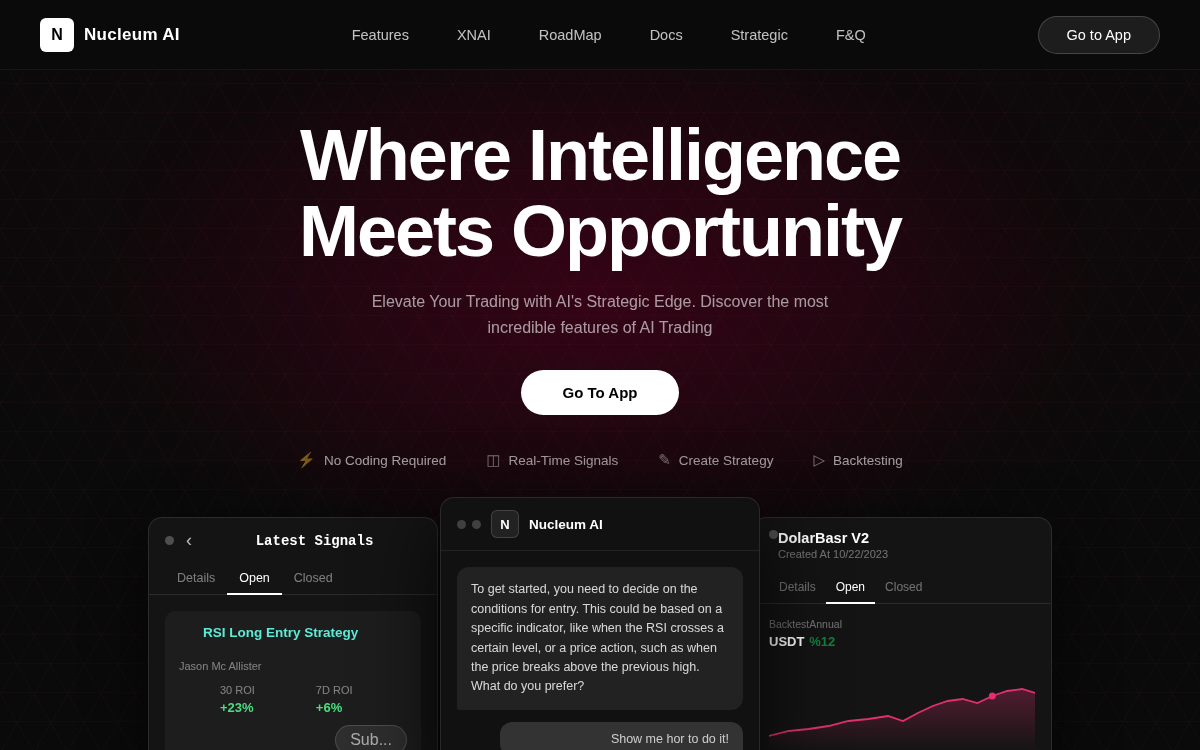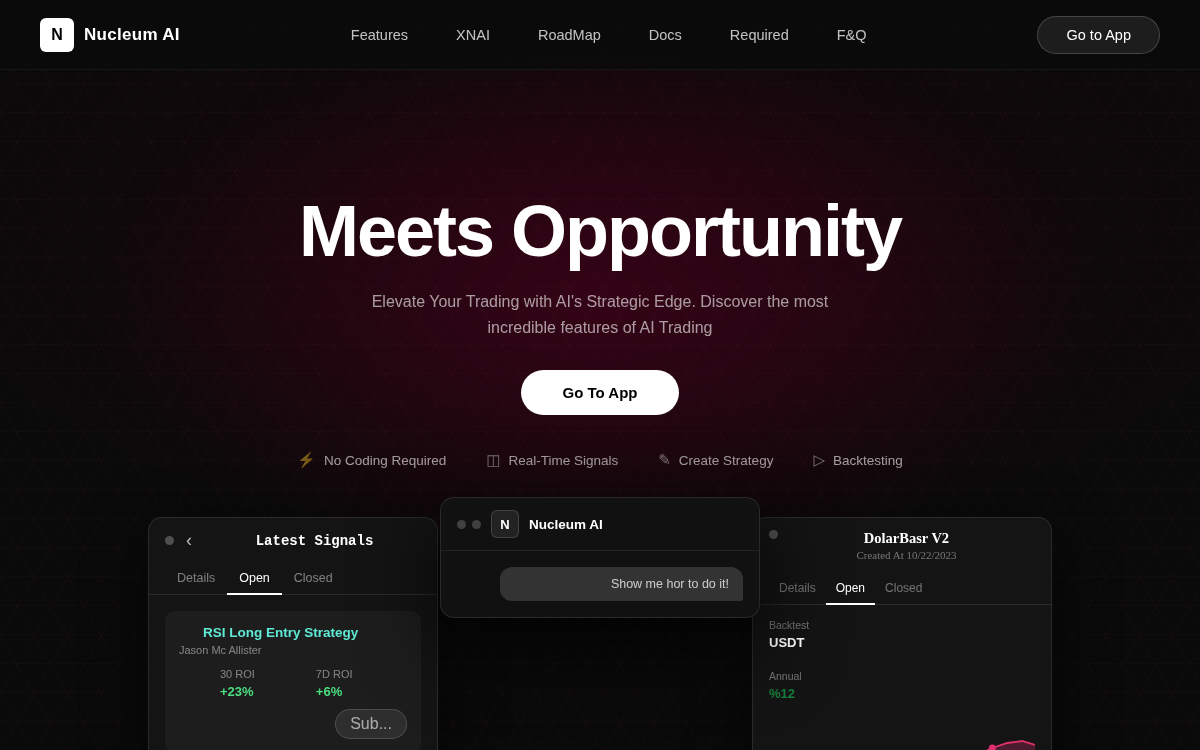--- a/index.html
+++ b/index.html
@@ -279,21 +279,21 @@
     .signal-name {
       font-size: 13.5px;
       font-weight: 600;
       color: #5eead4;
       margin-left: 24px;
     }
 
     .signal-author {
       font-size: 11px;
       color: rgba(255,255,255,0.45);
-      margin-top: 4px;
+      margin-top: 20px;
     }
 
     .signal-stats {
       display: flex;
       gap: 20px;
       margin-top: 12px;
     }
 
     .stat-row {
       display: flex;
@@ -423,22 +423,21 @@
 
     .card-right-header {
       display: flex;
       align-items: center;
       padding: 12px 16px;
       justify-content: flex-end;
     }
 
     .card-right-title-area {
       flex: 1;
-      text-align: center;
-      font-family: Liberation Serif, serif;
+      text-align: left;
     }
 
     .strategy-name {
       font-size: 14.5px;
       font-weight: 700;
       color: #fff;
     }
 
     .strategy-date {
       font-size: 11px;
@@ -470,22 +469,20 @@
     }
 
     .right-tab.active {
       color: #fff;
       border-bottom-color: #fff;
     }
 
     .right-stats-row {
       display: flex;
       padding: 14px 16px;
-      gap: 20px;
-      flex-direction: column;
     }
 
     .r-stat {
       display: flex;
       flex-direction: column;
       gap: 4px;
     }
 
     .r-stat-label {
       font-size: 10.5px;
@@ -523,30 +520,30 @@
       <span>N</span>
     </div>
     <span class="logo-text">Nucleum AI</span>
   </div>
 
   <ul class="nav-links">
     <li><a href="#">Features</a></li>
     <li><a href="#">XNAI</a></li>
     <li><a href="#">RoadMap</a></li>
     <li><a href="#">Docs</a></li>
-    <li><a href="#">Required</a></li>
+    <li><a href="#">Strategic</a></li>
     <li><a href="#">F&amp;Q</a></li>
   </ul>
 
   <button class="goto-app-btn">Go to App</button>
 </nav>
 
 <section class="hero">
   <h1 class="hero-title">
-    <br>
+    <span>Where Intelligence</span><br>
     <span>Meets Opportunity</span>
   </h1>
   <p class="hero-subtitle">Elevate Your Trading with AI's Strategic Edge. Discover the most incredible features of AI Trading</p>
   <button class="hero-cta">Go To App</button>
 </section>
 
 <div class="feature-bar">
   <div class="feature-item">
     <span class="feature-icon">⚡</span>
     <span>No Coding Required</span>
@@ -602,20 +599,21 @@
   <div class="card-center">
     <div class="chat-header">
       <div class="chat-dot-row">
         <div class="chat-dot"></div>
         <div class="chat-dot"></div>
       </div>
       <div class="chat-logo-icon">N</div>
       <span class="chat-header-title">Nucleum AI</span>
     </div>
     <div class="chat-body">
+      <div class="chat-bubble-ai">To get started, you need to decide on the conditions for entry. This could be based on a specific indicator, like when the RSI crosses a certain level, or a price action, such as when the price breaks above the previous high. What do you prefer?</div>
       <div class="chat-bubble-user">Show me hor to do it!</div>
     </div>
   </div>
 
   <div class="card-right">
     <div class="card-right-header">
       <div class="card-right-dot"></div>
       <div class="card-right-title-area">
         <div class="strategy-name">DolarBasr V2</div>
         <div class="strategy-date">Created At 10/22/2023</div>

